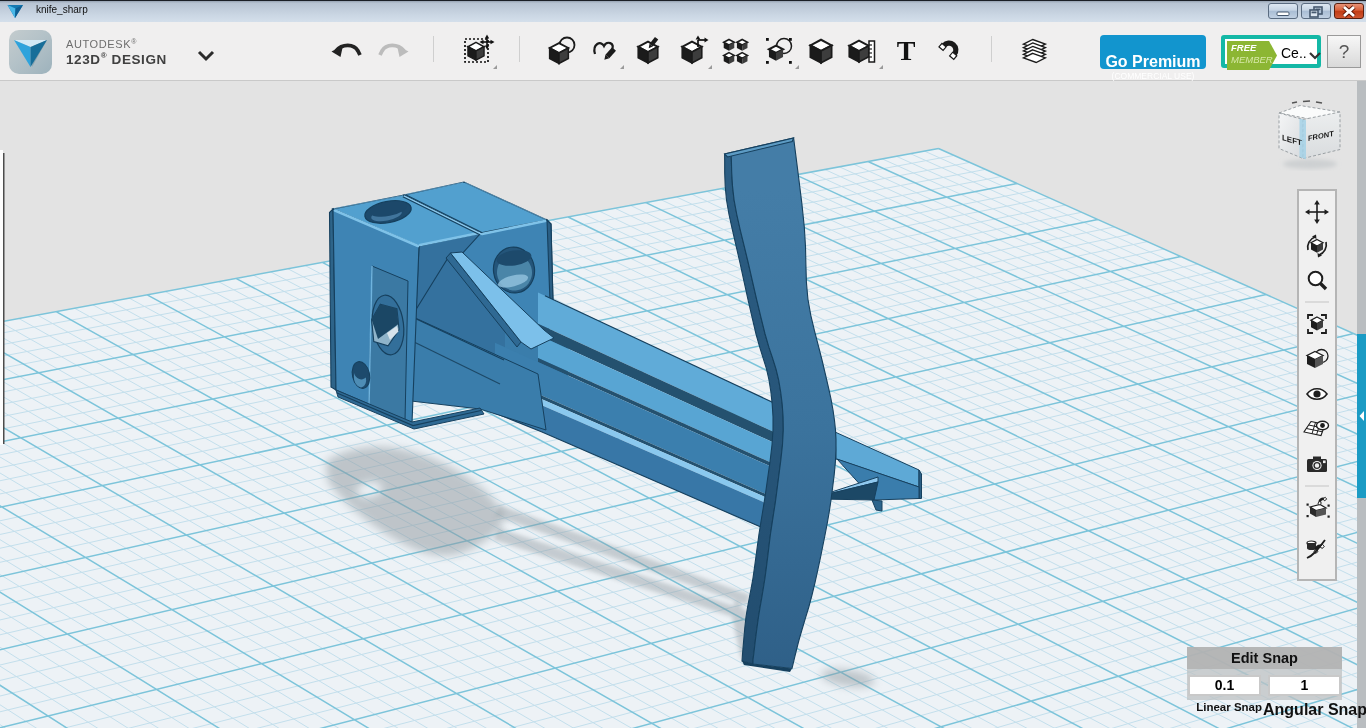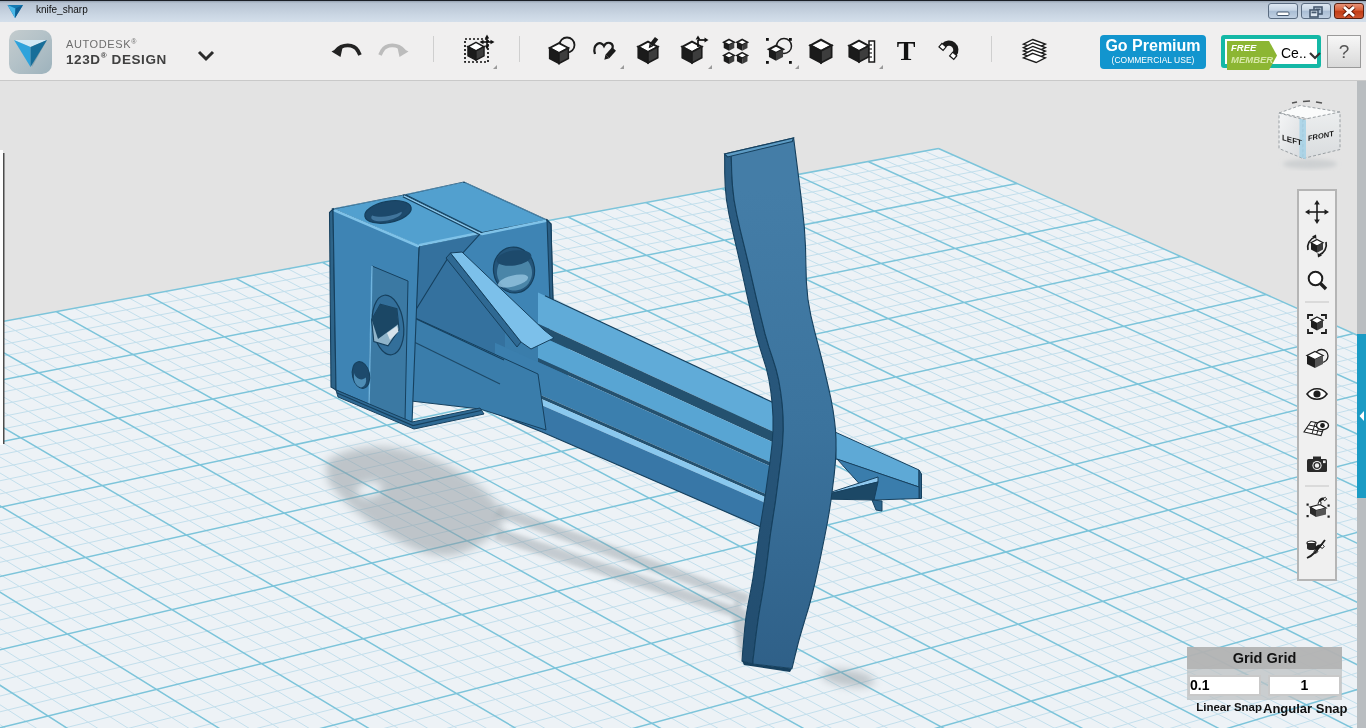--- a/index.html
+++ b/index.html
@@ -18,25 +18,25 @@
 #btnclose{ left:1334px; width:30px; background:linear-gradient(to bottom,#e89277 0,#d9603a 45%,#c13b14 50%,#cf5530 100%); border:1px solid #571f10; }
 
 
 #toolbar { position:absolute; left:0; top:22px; width:1366px; height:59px; background:#f0efef; border-bottom:1px solid #c9c9c9; }
 #logo-tile { position:absolute; left:9px; top:8px; width:43px; height:44px; border-radius:10px;
   background:linear-gradient(135deg,#c4ccce 0%,#b4c2c8 45%,#9db2bc 100%); }
 #brand1 { position:absolute; left:66px; top:16px; font-size:11px; color:#6e6e6e; letter-spacing:0.6px; }
 #brand2 { position:absolute; left:66px; top:29px; font-size:13.5px; font-weight:bold; color:#404040; letter-spacing:0.6px; }
 .sep { position:absolute; top:14px; width:1px; height:26px; background:#cfcfcf; }
 #gopremium { position:absolute; left:1100px; top:13px; width:106px; height:34px; border-radius:4px; background:#1295ce; color:#fff; text-align:center; }
-#gopremium .l1 { font-size:16px; font-weight:bold; margin-top:2px; }
+#gopremium .l1 { font-size:16px; font-weight:bold; margin-top:18px; }
 #gopremium .l2 { font-size:8.5px; margin-top:0px; }
 #member { position:absolute; left:1221px; top:13px; width:100px; height:33px; border-radius:3px; background:#fff; border:4px solid #14b8a6; }
 #member .f1 { position:absolute; left:6px; top:3px; font-size:9.5px; font-weight:bold; color:#fff; font-style:italic;}
-#member .f2 { position:absolute; left:6px; top:15px; font-size:9.5px; font-weight:bold; color:#d7e8a8; font-style:italic;}
+#member .f2 { position:absolute; left:6px; top:15px; font-size:9.5px; font-weight:normal; color:#d7e8a8; font-style:italic;}
 #member .ce { position:absolute; left:56px; top:6px; font-size:14px; color:#000000; }
 #helpbtn { position:absolute; left:1327px; top:13px; width:34px; height:33px; background:linear-gradient(to bottom,#f7f7f7,#d9d9d9); border:1px solid #9a9a9a; text-align:center; font-size:19px; color:#555; line-height:31px; }
 
 
 #viewport { position:absolute; left:0; top:81px; width:1366px; height:647px; background:#e3e3e3; overflow:hidden; }
 #vsvg { position:absolute; left:0; top:-81px; width:1366px; height:728px; }
 
 
 #rstrip { position:absolute; left:1357px; top:0; width:9px; height:647px; background:#b9bdc0; }
 #rstrip .blue { position:absolute; left:0; top:253px; width:9px; height:164px; background:#1b9bc4; }
@@ -44,24 +44,24 @@
 
 #rpanel { position:absolute; left:1297px; top:108px; width:40px; height:392px; background:#f0f0f0; border:2px solid #b5b5b5; }
 
 
 #vcube { position:absolute; left:1270px; top:14px; width:84px; height:76px; }
 
 
 #egrid { position:absolute; left:1187px; top:566px; width:155px; height:150px; font-family:"Liberation Sans", sans-serif;}
 #egrid .bar { position:absolute; left:0; top:0; width:155px; height:22px; background:rgba(178,178,178,0.95); text-align:center; font-size:14.5px; font-weight:bold; color:#111; line-height:22px;}
 #egrid .back { position:absolute; left:0; top:22px; width:155px; height:31px; background:rgba(190,193,195,0.75); }
-#egrid .box1 { position:absolute; left:1px; top:28px; width:73px; height:21px; background:#fff; border:2px solid #c9c9c9; font-size:14px; font-weight:bold; line-height:17px;}
+#egrid .box1 { position:absolute; left:1px; top:28px; width:73px; height:21px; background:#fff; border:2px solid #c9c9c9; text-align:center; font-size:14px; font-weight:bold; line-height:17px;}
 #egrid .box2 { position:absolute; left:81px; top:28px; width:73px; height:21px; background:#fff; border:2px solid #c9c9c9; text-align:center; font-size:14px; font-weight:bold; line-height:17px;}
 #egrid .lab1 { position:absolute; left:0px; top:54px; width:75px; text-align:right; font-size:11.5px; font-weight:bold; color:#111;}
-#egrid .lab2 { position:absolute; left:76px; top:54px; width:79px; text-align:left; font-size:13px; font-weight:bold; color:#111;}
+#egrid .lab2 { position:absolute; left:76px; top:54px; width:79px; text-align:left; font-size:16px; font-weight:bold; color:#111;}
 </style>
 </head>
 <body>
 <div id="page">
 
   <div id="viewport">
     <svg id="vsvg" viewBox="0 0 1366 728" width="1366" height="728">
       <polygon points="938.5,148.5 -660.3,444.1 355.4,1137.4 1979.9,612.8" fill="#edf2f6"></polygon>
 <path d="M954.1 155.4L-645.9 453.9M969.7 162.4L-631.4 463.9M985.4 169.4L-616.7 473.8M1001.2 176.5L-602.0 483.9M1033.1 190.7L-572.2 504.2M1049.1 197.8L-557.2 514.5M1065.3 205.0L-542.0 524.8M1081.5 212.3L-526.8 535.2M1114.3 226.9L-496.0 556.3M1130.8 234.2L-480.4 566.9M1147.4 241.6L-464.7 577.6M1164.0 249.0L-448.9 588.4M1197.7 264.0L-417.0 610.2M1214.7 271.6L-400.8 621.2M1231.7 279.2L-384.6 632.3M1248.9 286.9L-368.2 643.5M1283.5 302.3L-335.1 666.1M1300.9 310.1L-318.4 677.5M1318.4 317.9L-301.5 689.0M1336.1 325.7L-284.5 700.6M1371.7 341.6L-250.2 724.0M1389.6 349.6L-232.9 735.9M1407.6 357.6L-215.4 747.8M1425.8 365.7L-197.7 759.8M1462.4 382.1L-162.1 784.1M1480.9 390.3L-144.1 796.4M1499.4 398.6L-125.9 808.8M1518.1 406.9L-107.6 821.3M1555.8 423.7L-70.6 846.6M1574.8 432.2L-51.9 859.4M1593.9 440.7L-33.0 872.2M1613.2 449.3L-14.0 885.2M1652.0 466.6L24.5 911.5M1671.6 475.3L43.9 924.8M1691.3 484.1L63.5 938.2M1711.1 492.9L83.3 951.7M1751.1 510.7L123.3 979.0M1771.3 519.7L143.6 992.8M1791.6 528.8L164.0 1006.7M1812.0 537.9L184.6 1020.8M1853.2 556.3L226.2 1049.2M1874.0 565.5L247.3 1063.6M1894.9 574.9L268.6 1078.1M1916.0 584.3L290.0 1092.8M1958.5 603.2L333.5 1122.4M1979.9 612.8L355.4 1137.4M924.5 151.1L1966.4 617.1M910.5 153.7L1952.9 621.5M896.4 156.3L1939.2 625.9M882.3 158.9L1925.5 630.3M853.7 164.2L1897.8 639.3M839.4 166.8L1883.8 643.8M824.9 169.5L1869.8 648.3M810.4 172.2L1855.7 652.9M781.2 177.6L1827.2 662.1M766.4 180.3L1812.8 666.7M751.6 183.0L1798.3 671.4M736.8 185.8L1783.8 676.1M706.8 191.3L1754.5 685.6M691.7 194.1L1739.6 690.4M676.5 196.9L1724.8 695.2M661.3 199.8L1709.8 700.0M630.5 205.4L1679.5 709.8M615.1 208.3L1664.3 714.7M599.5 211.2L1648.9 719.7M583.9 214.1L1633.5 724.6M552.3 219.9L1602.3 734.7M536.5 222.8L1586.6 739.8M520.5 225.8L1570.8 744.9M504.4 228.7L1554.9 750.0M472.1 234.7L1522.7 760.4M455.8 237.7L1506.5 765.6M439.4 240.8L1490.2 770.9M422.9 243.8L1473.8 776.2M389.8 249.9L1440.6 786.9M373.0 253.0L1423.9 792.3M356.2 256.1L1407.1 797.8M339.3 259.3L1390.1 803.2M305.2 265.6L1355.9 814.3M288.0 268.8L1338.6 819.9M270.8 271.9L1321.3 825.5M253.4 275.2L1303.8 831.1M218.4 281.6L1268.4 842.5M200.7 284.9L1250.6 848.3M183.0 288.2L1232.6 854.1M165.2 291.5L1214.6 859.9M129.2 298.1L1178.1 871.7M111.1 301.5L1159.6 877.7M92.8 304.8L1141.1 883.7M74.5 308.2L1122.4 889.7M37.5 315.1L1084.6 901.9M18.9 318.5L1065.6 908.0M0.1 322.0L1046.4 914.2M-18.7 325.5L1027.1 920.5M-56.7 332.5L988.0 933.1M-75.9 336.0L968.3 939.5M-95.2 339.6L948.5 945.9M-114.6 343.2L928.5 952.3M-153.7 350.4L888.1 965.4M-173.4 354.1L867.7 972.0M-193.2 357.7L847.1 978.6M-213.2 361.4L826.4 985.3M-253.4 368.9L784.6 998.8M-273.7 372.6L763.4 1005.6M-294.1 376.4L742.1 1012.5M-314.7 380.2L720.7 1019.4M-356.1 387.8L677.3 1033.4M-377.0 391.7L655.4 1040.5M-398.0 395.6L633.3 1047.6M-419.2 399.5L611.1 1054.8M-461.8 407.4L566.2 1069.3M-483.4 411.4L543.4 1076.7M-505.0 415.4L520.5 1084.1M-526.8 419.4L497.5 1091.5M-570.8 427.5L450.8 1106.6M-593.0 431.6L427.3 1114.2M-615.3 435.7L403.5 1121.9M-637.8 439.9L379.6 1129.6" stroke="#c3dfec" stroke-width="1" fill="none"></path>
 <path d="M938.5 148.5L-660.3 444.1M1017.1 183.5L-587.2 494.0M1097.8 219.5L-511.4 545.7M1180.8 256.5L-433.0 599.3M1266.1 294.5L-351.7 654.7M1353.8 333.6L-267.4 712.3M1444.0 373.9L-180.0 771.9M1536.9 415.3L-89.2 833.9M1632.5 457.9L5.1 898.3M1731.0 501.8L103.2 965.3M1832.5 547.0L205.3 1034.9M1937.2 593.7L311.7 1107.5M938.5 148.5L1979.9 612.8M868.0 161.5L1911.7 634.8M795.8 174.9L1841.5 657.5M721.8 188.6L1769.2 680.8M645.9 202.6L1694.7 704.9M568.1 217.0L1618.0 729.7M488.3 231.7L1538.9 755.2M406.4 246.9L1457.3 781.6M322.3 262.4L1373.1 808.7M235.9 278.4L1286.2 836.8M147.2 294.8L1196.4 865.8M56.1 311.6L1103.6 895.8M-37.7 329.0L1007.6 926.8M-134.1 346.8L908.3 958.8M-233.2 365.1L805.6 992.0M-335.3 384.0L699.1 1026.4M-440.4 403.4L588.7 1062.0M-548.7 423.4L474.2 1099.0M-660.3 444.1L355.4 1137.4" stroke="#7cc4da" stroke-width="1.5" fill="none"></path>
@@ -336,21 +336,21 @@
     <path d="M-5.5,0 A 5.5,5.5 0 1,1 5.5,0 L2.4,0 A 2.4,2.4 0 1,0 -2.4,0 Z" fill="#1e1e1e"></path>
     <rect x="-5.6" y="-2.8" width="3.1" height="2.8" fill="#fff" stroke="#1e1e1e" stroke-width="0.8"></rect>
     <rect x="2.4" y="-2.8" width="3.1" height="2.8" fill="#fff" stroke="#1e1e1e" stroke-width="0.8"></rect>
   </g>
   <path d="M-9,9 C-2,6 2,0 9,-9" fill="none" stroke="#1e1e1e" stroke-width="1.9"></path>
 </g>
 </svg>
 </div>
 
     <div id="egrid">
-      <div class="bar">Grid Grid</div>
+      <div class="bar">Edit Snap</div>
       <div class="back"></div>
       <div class="box1">0.1</div>
       <div class="box2">1</div>
       <div class="lab1">Linear&nbsp;Snap</div>
       <div class="lab2">Angular&nbsp;Snap</div>
     </div>
   </div>
 
   <div id="titlebar">
     <svg class="ticon" width="17" height="16">

